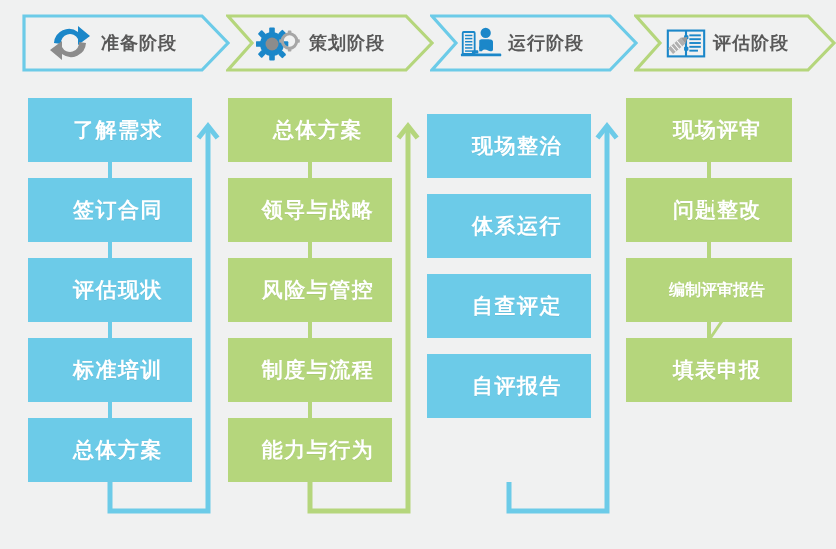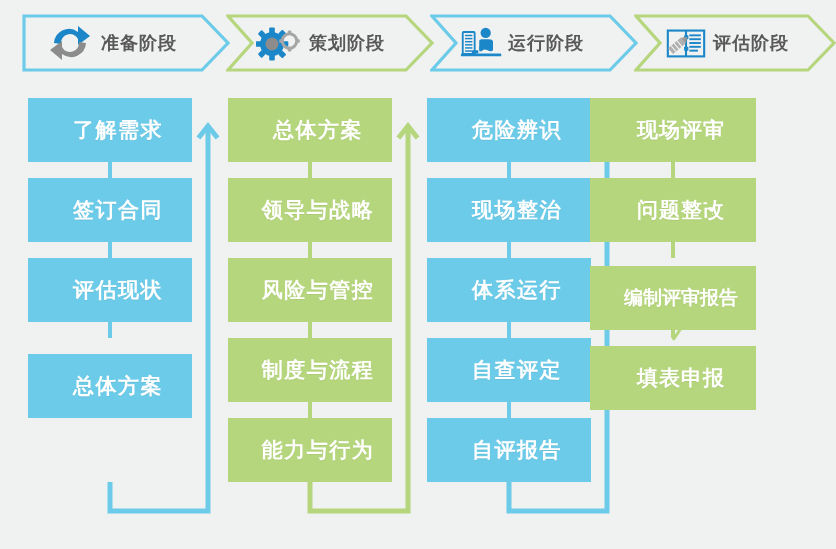--- a/index.html
+++ b/index.html
@@ -190,20 +190,21 @@
     </g>
   </svg>
 
   <div class="col" style="left:28px;">
     <div class="node blue">了解需求</div>
     <div class="gap"></div>
     <div class="node blue">签订合同</div>
     <div class="gap"></div>
     <div class="node blue">评估现状</div>
     <div class="gap"></div>
+    <div class="node blue">标准培训</div>
     <div class="gap"></div>
     <div class="node blue">总体方案</div>
     <div class="vconn blue" style="top:64px;"></div>
     <div class="vconn blue" style="top:144px;"></div>
     <div class="vconn blue" style="top:224px;"></div>
     <div class="vconn blue" style="top:304px;"></div>
   </div>
 
   <div class="col" style="left:228px;">
     <div class="node green">总体方案</div>
@@ -215,41 +216,40 @@
     <div class="node green">制度与流程</div>
     <div class="gap"></div>
     <div class="node green">能力与行为</div>
     <div class="vconn green" style="top:64px;"></div>
     <div class="vconn green" style="top:144px;"></div>
     <div class="vconn green" style="top:224px;"></div>
     <div class="vconn green" style="top:304px;"></div>
   </div>
 
   <div class="col" style="left:427px;">
-    <div class="node blue">危险辨识</div>
     <div class="gap"></div>
     <div class="node blue">现场整治</div>
     <div class="gap"></div>
     <div class="node blue">体系运行</div>
     <div class="gap"></div>
     <div class="node blue">自查评定</div>
     <div class="gap"></div>
     <div class="node blue">自评报告</div>
     <div class="vconn blue" style="top:64px;"></div>
     <div class="vconn blue" style="top:144px;"></div>
     <div class="vconn blue" style="top:224px;"></div>
     <div class="vconn blue" style="top:304px;"></div>
   </div>
 
-  <div class="col" style="left:590px; width:178px;">
+  <div class="col" style="left:626px; width:178px;">
     <div class="node green" style="width:166px; letter-spacing:1px;">现场评审</div>
     <div class="gap"></div>
     <div class="node green" style="width:166px; letter-spacing:1px;">问题整改</div>
     <div class="gap"></div>
-    <div class="node green" style="width:166px; letter-spacing:0px; font-size:19px;margin-top:8px;">编制评审报告</div>
+    <div class="node green" style="width:166px; letter-spacing:0px; font-size:16px;">编制评审报告</div>
     <div class="gap"></div>
     <div class="node green" style="width:166px; letter-spacing:1px;">填表申报</div>
     <div class="vconn green" style="top:64px;  left:81px;"></div>
     <div class="vconn green" style="top:144px; left:81px;"></div>
     <div class="vconn green" style="top:224px; left:81px;"></div>
 
     <svg style="position:absolute; top:222px; left:78px; z-index:3;" width="30" height="22" viewBox="0 0 30 22">
       <line x1="18" y1="1" x2="5" y2="20" stroke="#b5d67c" stroke-width="3"></line>
     </svg>
   </div>

